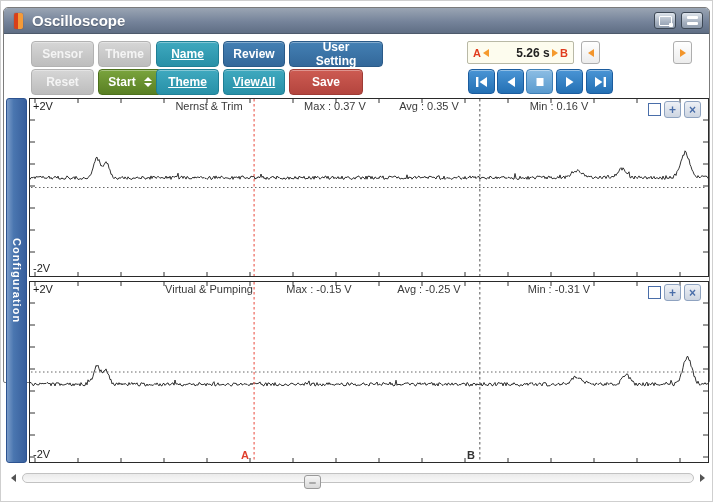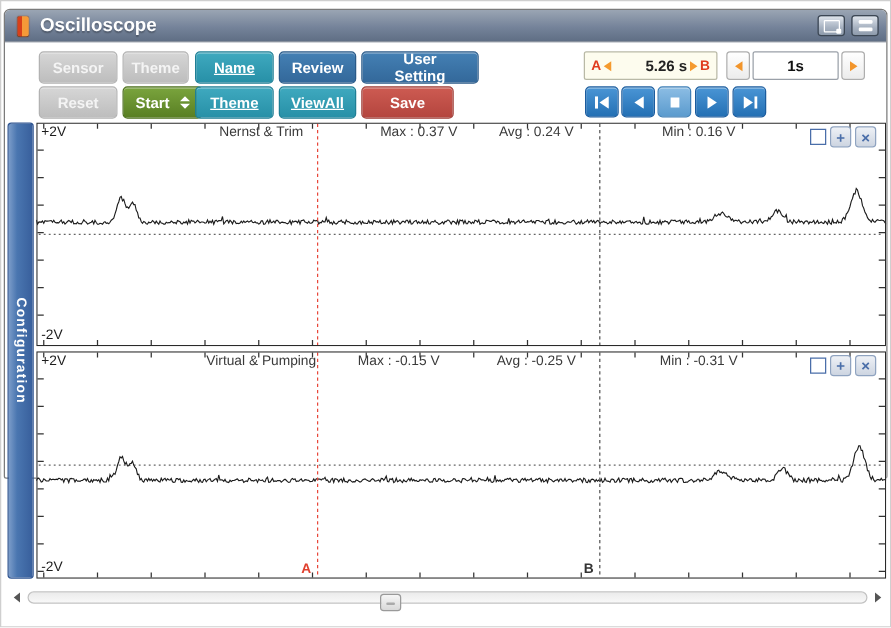--- a/index.html
+++ b/index.html
@@ -122,23 +122,20 @@
     <div class="abbox">
       <span class="ab-letter">A</span>
       <span class="tri tri-l"></span>
       <span class="ab-val">5.26 s</span>
       <span class="tri tri-r"></span>
       <span class="ab-letter">B</span>
     </div>
     <button class="arrowbtn" style="left:577px">
         <span class="tri tri-l"></span>
       </button>
-    <div class="interval">
-        <span>1s</span>
-      </div>
     <button class="arrowbtn" style="left:669px">
         <span class="tri tri-r"></span>
       </button>
 
     <button class="pb" style="left:464px">
       <svg width="12" height="10" viewBox="0 0 12 10">
           <rect x="0" y="0" width="2.4" height="10" fill="#fff"></rect>
           <path d="M11,0 L3.6,5 L11,10 Z" fill="#fff"></path>
         </svg>
     </button>
@@ -219,21 +216,21 @@
           <line x1="2" y1="89.5" x2="678" y2="89.5" stroke="#666" stroke-dasharray="1.5,2.5"></line>
           <path d="M0,78.0L1,81.3L2,79.7L3,79.5L4,79.8L5,78.8L6,80.6L7,78.6L8,78.9L9,78.9L10,78.8L11,78.6L12,78.4L13,79.8L14,78.2L15,79.8L16,80.3L17,80.1L18,80.3L19,79.2L20,78.0L21,80.6L22,79.4L23,81.2L24,80.3L25,79.2L26,78.4L27,79.0L28,80.1L29,78.1L30,81.1L31,80.8L32,81.1L33,79.8L34,81.0L35,80.8L36,81.3L37,79.8L38,77.9L39,79.1L40,79.8L41,81.3L42,80.8L43,80.2L44,79.8L45,78.7L46,81.2L47,78.3L48,80.0L49,81.4L50,81.4L51,80.7L52,80.8L53,81.4L54,79.9L55,79.3L56,80.7L57,80.3L58,81.0L59,79.8L60,78.2L61,77.4L62,76.6L63,73.1L64,70.0L65,65.8L66,63.6L67,59.8L68,59.1L69,62.7L70,61.5L71,64.9L72,68.0L73,67.6L74,68.6L75,66.8L76,65.0L77,63.7L78,65.7L79,65.6L80,70.3L81,71.9L82,76.3L83,76.4L84,79.4L85,80.7L86,79.2L87,79.7L88,81.0L89,81.3L90,79.6L91,80.3L92,79.8L93,78.5L94,79.3L95,80.9L96,78.9L97,80.3L98,81.3L99,78.8L100,80.4L101,80.6L102,81.3L103,81.3L104,79.8L105,80.4L106,80.1L107,80.1L108,78.9L109,79.6L110,80.4L111,79.9L112,81.0L113,78.4L114,78.9L115,79.3L116,80.9L117,81.1L118,79.6L119,80.3L120,79.1L121,81.3L122,77.9L123,80.5L124,78.2L125,78.9L126,78.8L127,80.4L128,79.5L129,78.2L130,79.2L131,80.3L132,79.6L133,79.6L134,79.8L135,80.6L136,80.3L137,78.0L138,80.4L139,78.9L140,80.2L141,78.2L142,81.4L143,78.8L144,78.2L145,79.4L146,78.5L147,78.5L148,78.6L149,75.2L150,81.1L151,79.9L152,78.5L153,78.2L154,80.4L155,78.2L156,79.2L157,81.1L158,78.5L159,79.1L160,80.8L161,80.6L162,80.9L163,80.4L164,79.0L165,80.2L166,78.8L167,80.0L168,79.4L169,78.8L170,79.7L171,79.3L172,78.3L173,79.8L174,80.1L175,79.4L176,80.4L177,80.3L178,81.3L179,80.6L180,78.7L181,78.7L182,81.4L183,81.2L184,79.6L185,78.1L186,80.6L187,77.9L188,80.2L189,79.8L190,78.9L191,80.3L192,78.3L193,78.3L194,79.5L195,80.8L196,79.9L197,79.7L198,80.1L199,80.0L200,80.6L201,81.0L202,80.3L203,78.4L204,81.4L205,78.8L206,79.7L207,78.9L208,79.1L209,80.2L210,78.3L211,81.2L212,78.4L213,78.3L214,77.9L215,79.7L216,80.0L217,80.6L218,79.2L219,80.6L220,80.5L221,80.1L222,78.1L223,78.7L224,78.5L225,78.3L226,81.2L227,79.9L228,80.3L229,78.6L230,79.5L231,79.5L232,76.0L233,79.4L234,78.1L235,80.6L236,79.8L237,81.4L238,79.1L239,80.8L240,81.2L241,80.4L242,79.0L243,79.1L244,78.1L245,79.9L246,79.5L247,81.1L248,78.0L249,79.4L250,79.3L251,80.3L252,80.7L253,80.6L254,81.2L255,79.8L256,81.1L257,81.1L258,79.6L259,78.9L260,81.3L261,79.1L262,80.5L263,80.4L264,80.8L265,80.7L266,78.5L267,80.5L268,79.7L269,81.2L270,78.4L271,78.7L272,79.6L273,79.3L274,80.0L275,78.3L276,80.9L277,80.8L278,80.2L279,80.7L280,78.4L281,80.0L282,81.3L283,80.1L284,78.5L285,81.2L286,78.0L287,80.0L288,79.0L289,78.5L290,79.6L291,81.2L292,80.2L293,79.1L294,79.0L295,80.1L296,78.2L297,78.2L298,80.4L299,78.2L300,81.2L301,81.0L302,79.5L303,78.8L304,78.4L305,80.7L306,79.3L307,80.6L308,80.2L309,78.6L310,80.8L311,79.6L312,80.8L313,78.1L314,81.0L315,81.3L316,79.5L317,79.2L318,79.6L319,78.3L320,79.8L321,80.1L322,81.4L323,81.1L324,80.4L325,79.5L326,81.1L327,79.1L328,79.3L329,78.0L330,78.2L331,79.4L332,81.2L333,79.1L334,79.0L335,80.0L336,81.2L337,78.1L338,81.2L339,77.9L340,78.7L341,78.1L342,80.8L343,78.4L344,81.0L345,81.0L346,79.0L347,79.5L348,80.9L349,79.7L350,80.6L351,78.2L352,78.5L353,79.6L354,77.9L355,81.4L356,80.6L357,80.3L358,80.9L359,80.6L360,78.2L361,78.4L362,78.6L363,79.1L364,79.1L365,78.3L366,78.1L367,78.8L368,80.2L369,78.9L370,79.3L371,81.1L372,80.6L373,80.2L374,81.0L375,80.6L376,80.2L377,80.7L378,76.8L379,81.0L380,78.9L381,79.7L382,79.2L383,81.2L384,79.8L385,79.2L386,78.2L387,80.3L388,79.9L389,78.6L390,78.0L391,79.7L392,79.9L393,79.3L394,79.5L395,79.2L396,78.3L397,80.0L398,79.1L399,80.6L400,78.4L401,78.4L402,78.5L403,79.2L404,79.5L405,79.0L406,80.1L407,81.0L408,78.4L409,78.4L410,77.5L411,81.2L412,81.3L413,80.2L414,81.0L415,78.1L416,81.4L417,80.4L418,79.4L419,80.2L420,80.0L421,80.2L422,81.2L423,81.1L424,80.3L425,79.5L426,79.4L427,80.0L428,79.7L429,78.5L430,78.2L431,79.8L432,81.3L433,80.6L434,79.5L435,81.0L436,78.5L437,81.0L438,80.6L439,79.5L440,79.4L441,77.9L442,80.1L443,79.0L444,78.2L445,79.8L446,78.5L447,80.5L448,79.4L449,78.3L450,78.8L451,81.0L452,79.7L453,79.8L454,79.0L455,79.9L456,79.8L457,81.1L458,80.6L459,79.3L460,80.7L461,78.1L462,78.9L463,79.7L464,80.9L465,80.0L466,80.3L467,78.7L468,80.8L469,79.0L470,80.2L471,79.9L472,79.1L473,78.8L474,78.8L475,78.5L476,80.3L477,79.7L478,80.5L479,79.5L480,79.1L481,80.4L482,79.9L483,79.7L484,81.2L485,81.0L486,75.5L487,80.2L488,81.3L489,81.3L490,81.2L491,78.2L492,80.5L493,79.9L494,79.7L495,80.5L496,80.5L497,79.3L498,81.3L499,78.3L500,81.3L501,79.2L502,79.7L503,78.6L504,79.3L505,79.5L506,81.1L507,79.7L508,78.1L509,78.2L510,78.5L511,78.1L512,79.3L513,79.0L514,78.7L515,78.0L516,80.6L517,79.1L518,81.0L519,78.7L520,78.0L521,79.8L522,78.6L523,80.6L524,80.6L525,80.0L526,80.5L527,80.9L528,79.4L529,78.6L530,80.1L531,76.9L532,80.5L533,80.0L534,78.8L535,78.2L536,80.6L537,77.8L538,78.8L539,77.4L540,78.4L541,77.9L542,75.7L543,73.5L544,75.0L545,74.3L546,73.1L547,74.2L548,72.5L549,71.6L550,72.8L551,74.5L552,75.5L553,75.8L554,75.0L555,75.8L556,78.2L557,77.2L558,79.1L559,78.3L560,78.2L561,78.9L562,77.9L563,79.3L564,80.9L565,79.7L566,79.3L567,78.7L568,80.0L569,80.4L570,80.1L571,78.0L572,79.6L573,80.8L574,78.9L575,78.3L576,78.3L577,80.5L578,78.4L579,77.1L580,79.4L581,80.5L582,79.1L583,78.4L584,78.6L585,78.9L586,76.1L587,77.5L588,75.4L589,74.9L590,73.1L591,70.7L592,69.7L593,72.2L594,69.8L595,71.1L596,73.4L597,74.8L598,75.4L599,75.7L600,73.8L601,79.7L602,79.8L603,78.0L604,79.6L605,81.0L606,78.0L607,79.2L608,80.5L609,79.6L610,77.9L611,79.8L612,78.9L613,79.6L614,80.9L615,79.2L616,78.7L617,78.9L618,81.1L619,79.5L620,80.1L621,79.7L622,78.3L623,81.0L624,79.9L625,78.4L626,80.8L627,80.2L628,79.6L629,80.4L630,80.8L631,78.9L632,79.9L633,81.4L634,78.1L635,80.6L636,81.4L637,77.6L638,80.4L639,80.0L640,80.5L641,78.2L642,80.3L643,79.7L644,80.5L645,77.1L646,75.9L647,77.5L648,73.3L649,72.1L650,70.2L651,67.2L652,63.1L653,60.8L654,57.0L655,57.3L656,52.8L657,54.0L658,57.8L659,60.7L660,61.1L661,66.5L662,68.6L663,71.9L664,73.5L665,76.1L666,77.6L667,78.4L668,79.8L669,77.6L670,79.2L671,79.8L672,78.6L673,77.7L674,78.2L675,78.4L676,78.1L677,78.2L678,78.5L679,80.1L680,81.4" fill="none" stroke="#1c1c1c" stroke-width="0.9"></path>
           <line x1="225.08" y1="1" x2="225.08" y2="178" stroke="#e8473a" stroke-dasharray="2.5,2.5"></line>
           <line x1="450.84000000000003" y1="1" x2="450.84000000000003" y2="178" stroke="#555555" stroke-dasharray="2.5,2.5"></line>
           <rect x="0.5" y="0.5" width="679" height="178" fill="none" stroke="#2a2a2a"></rect>
         </svg>
       <span class="plabel" style="left:4px;top:2px">+2V</span>
       <span class="plabel" style="left:4px;bottom:3px">-2V</span>
       <span class="pstat" style="left:180px">Nernst &amp; Trim</span>
       <span class="pstat" style="left:306px">Max : 0.37 V</span>
-      <span class="pstat" style="left:400px">Avg : 0.24 V</span>
+      <span class="pstat" style="left:400px">Avg : 0.35 V</span>
       <span class="pstat" style="left:530px">Min : 0.16 V</span>
       <span class="pctrl">
         <span class="chk"></span>
         <button class="sqbtn">+</button>
         <button class="sqbtn">×</button>
       </span>
     </div>
 
     <div class="panel" style="top:273px;height:182px">
       <svg id="plot-1" width="680" height="182">

